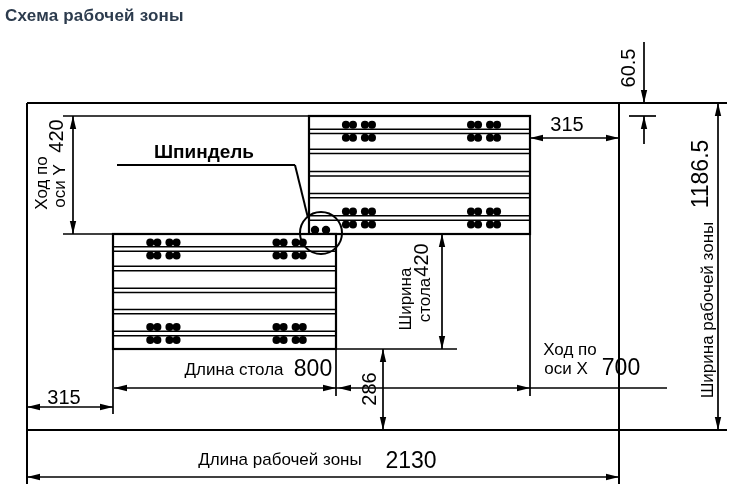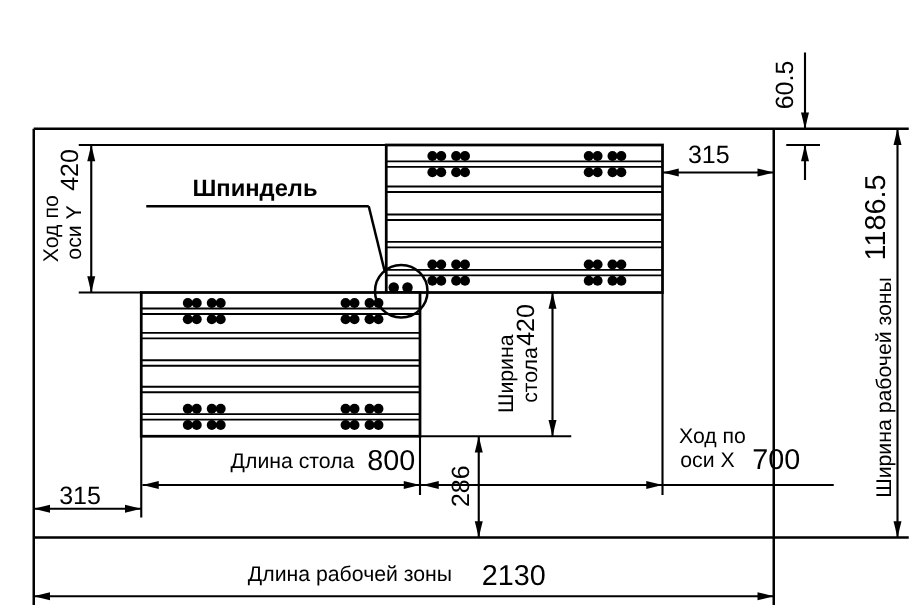--- a/index.html
+++ b/index.html
@@ -19,20 +19,21 @@
   }
   svg text.lbl{font-size:17px;}
   svg text.num{font-size:20px;}
   svg text.numL{font-size:23px;}
   svg text.spindle{font-size:19px;font-weight:bold;}
 </style>
 </head>
 <body>
 
 <div class="page">
+  <h1 class="title">Схема рабочей зоны</h1>
 
   <svg id="diagram" width="734" height="493" viewBox="0 0 734 493">
 
     <g id="geom">
         <line x1="27" y1="103" x2="727" y2="103" stroke="#000" stroke-width="2"></line>
         <line x1="27" y1="430" x2="727" y2="430" stroke="#000" stroke-width="2"></line>
         <line x1="27" y1="103" x2="27" y2="484" stroke="#000" stroke-width="2"></line>
         <line x1="619" y1="103" x2="619" y2="484" stroke="#000" stroke-width="2"></line>
         <line x1="63" y1="116" x2="309" y2="116" stroke="#000" stroke-width="1.7"></line>
         <line x1="63" y1="234" x2="113" y2="234" stroke="#000" stroke-width="1.7"></line>

